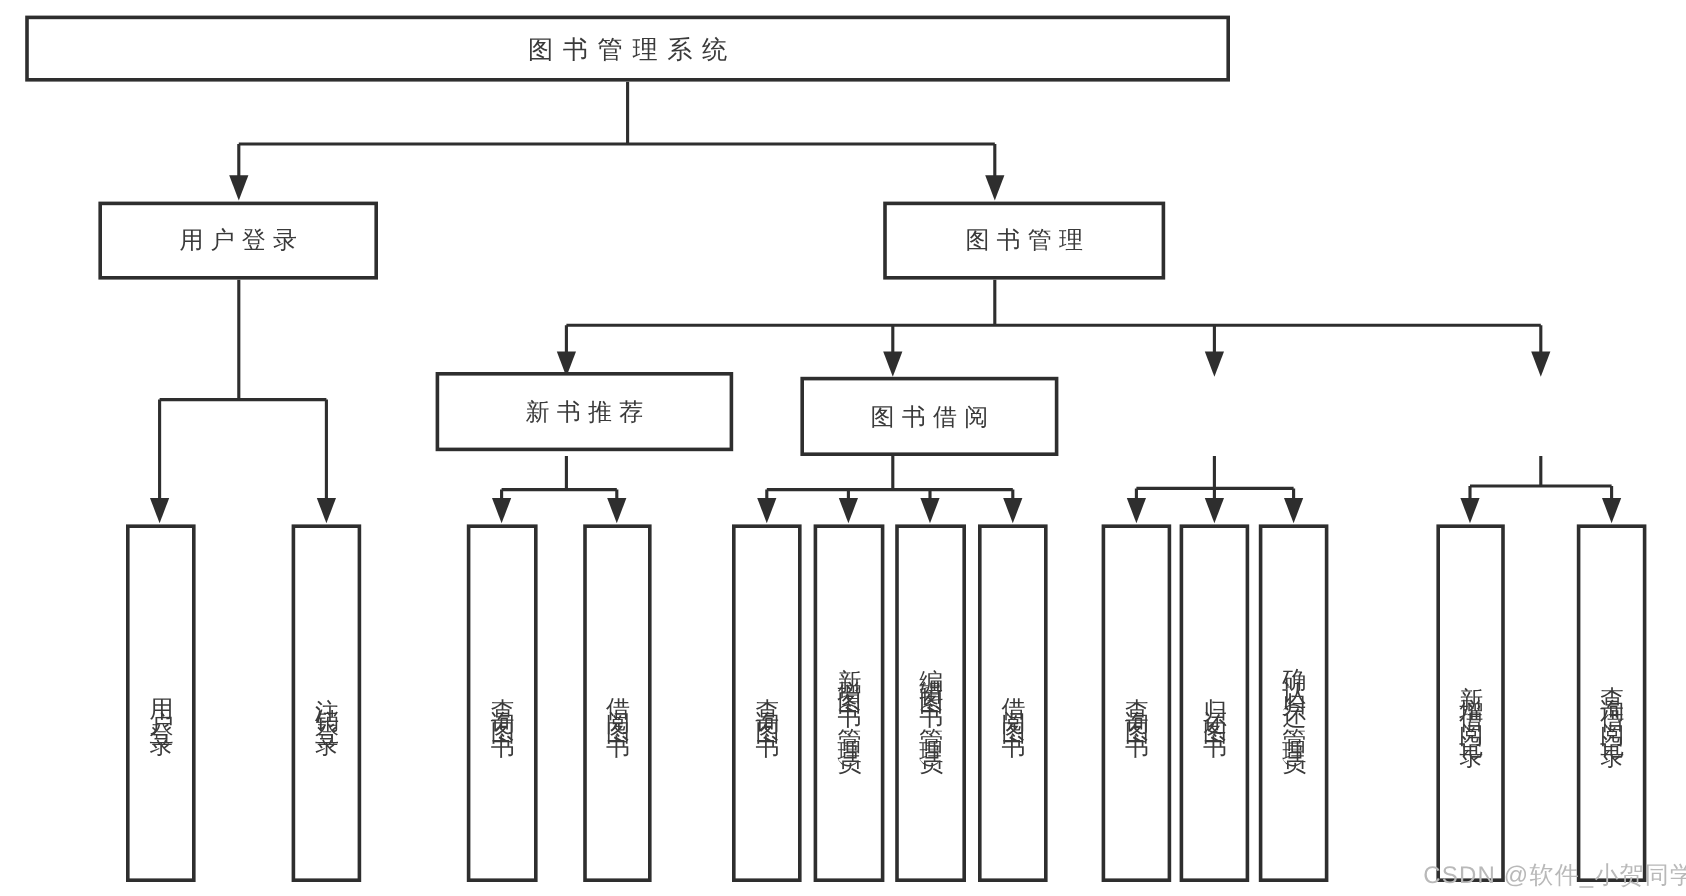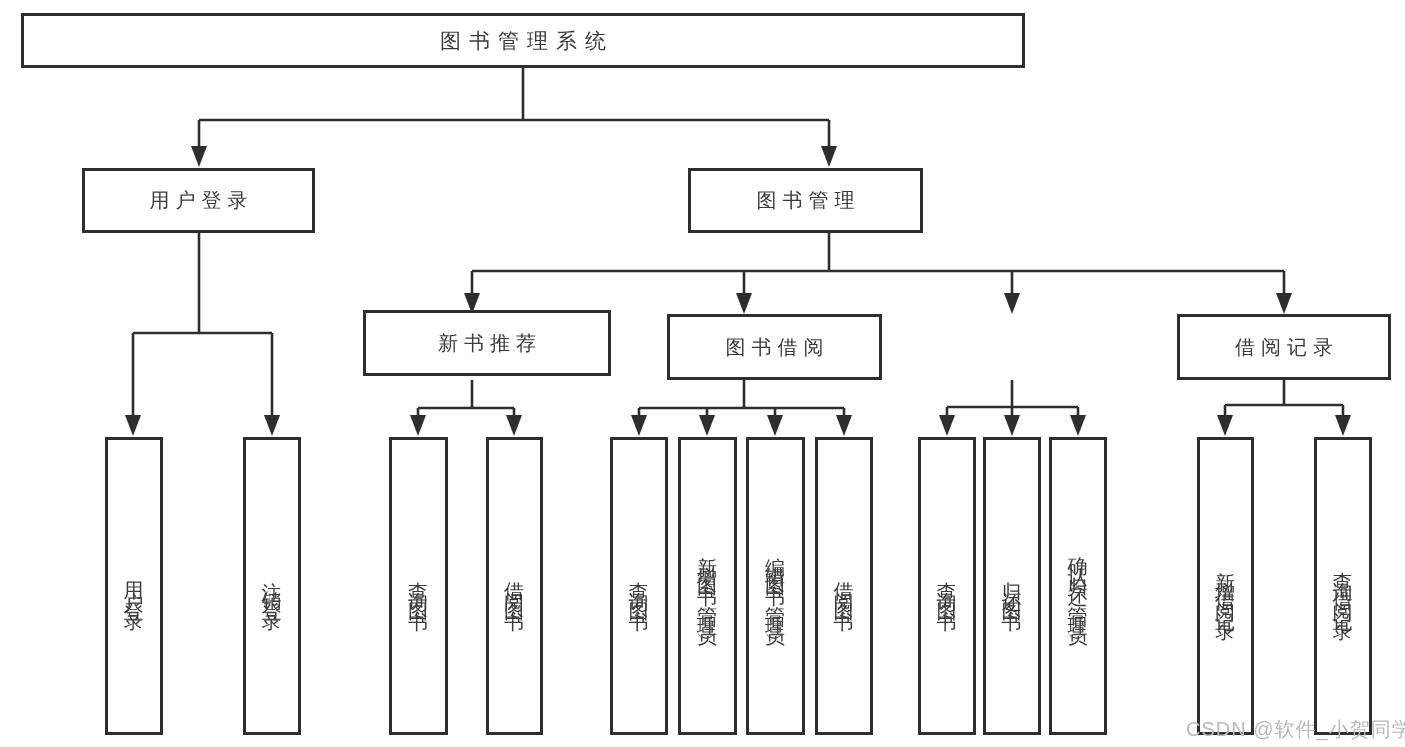--- a/index.html
+++ b/index.html
@@ -104,25 +104,24 @@
     <polygon points="1070,415 1086,415 1078,436"></polygon>
 
     <path d="M1284 380 V405 M1225 405 H1343 M1225 405 V415 M1343 405 V415"></path>
     <polygon points="1217,415 1233,415 1225,436"></polygon>
     <polygon points="1335,415 1351,415 1343,436"></polygon>
   </svg>
 
   <div class="node hbox root" style="left:21px;top:13px;width:1004px;height:55px">图书管理系统</div>
 
   <div class="node hbox" style="left:82px;top:168px;width:233px;height:65px">用户登录</div>
-  <div class="node hbox" style="left:688px;top:168px;width:235px;height:65px">图书管理</div>
+  <div class="node hbox" style="left:736px;top:168px;width:235px;height:65px">图书管理</div>
 
   <div class="node hbox" style="left:363px;top:310px;width:248px;height:66px">新书推荐</div>
   <div class="node hbox" style="left:667px;top:314px;width:215px;height:66px">图书借阅</div>
-  <div class="node hbox" style="left:1177px;top:314px;width:214px;height:66px">借阅记录</div>
 
   <div class="node vbox" style="left:105px;top:437px;width:58px;height:298px">
     <span>用户登录</span>
   </div>
   <div class="node vbox" style="left:243px;top:437px;width:58px;height:298px">
     <span>注销登录</span>
   </div>
 
   <div class="node vbox" style="left:389px;top:437px;width:59px;height:298px">
     <span>查询图书</span>

